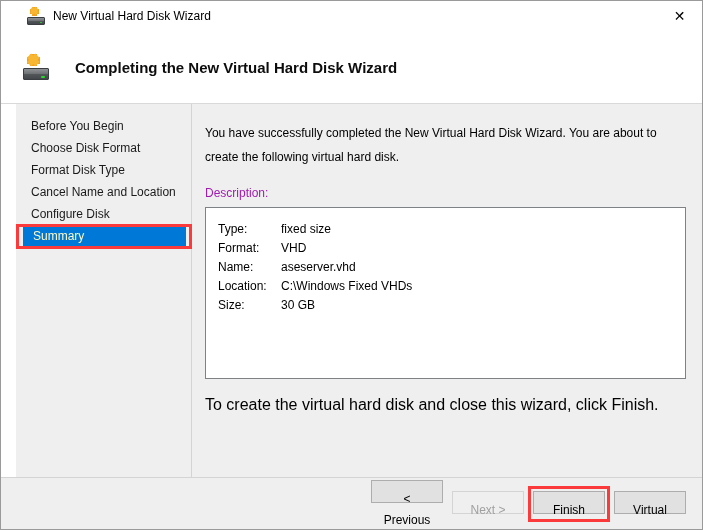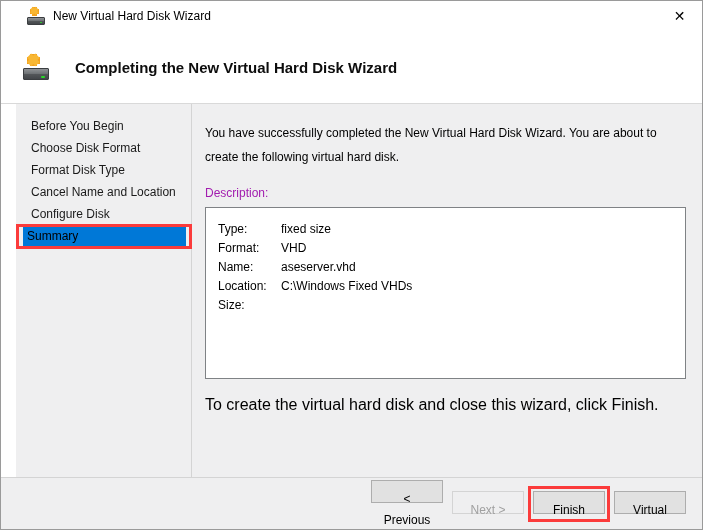--- a/index.html
+++ b/index.html
@@ -195,24 +195,24 @@
     padding-left: 15px;
     font-size: 12px;
     color: #1a1a1a;
     white-space: nowrap;
     box-sizing: border-box;
     margin-bottom: 1px;
     cursor: default;
   }
   .nav-item.selected {
     background: #0078d7;
-    color: #000000;
+    color: #fef9c3;
     margin-left: 5px;
     margin-right: 4px;
-    padding-left: 4px;
+    padding-left: 10px;
   }
   .nav-item-wrap {
     position: relative;
   }
   .nav-item-wrap.highlighted {
     outline: 3px solid #fb3b3b;
     outline-offset: -1px;
     margin-left: 2px;
     margin-right: 1px;
   }
@@ -371,20 +371,21 @@
         <div class="desc-row">
           <span class="desc-key">Name:</span>
           <span class="desc-val">aseserver.vhd</span>
         </div>
         <div class="desc-row">
           <span class="desc-key">Location:</span>
           <span class="desc-val">C:\Windows Fixed VHDs</span>
         </div>
         <div class="desc-row">
           <span class="desc-key">Size:</span>
+          <span class="desc-val">30 GB</span>
         </div>
       </div>
       <p class="outro">To create the virtual hard disk and close this wizard, click Finish.</p>
     </div>
 
   </div>
 
   <div class="footer">
     <div class="btn-wrap">
       <button class="btn">&lt; Previous</button>

